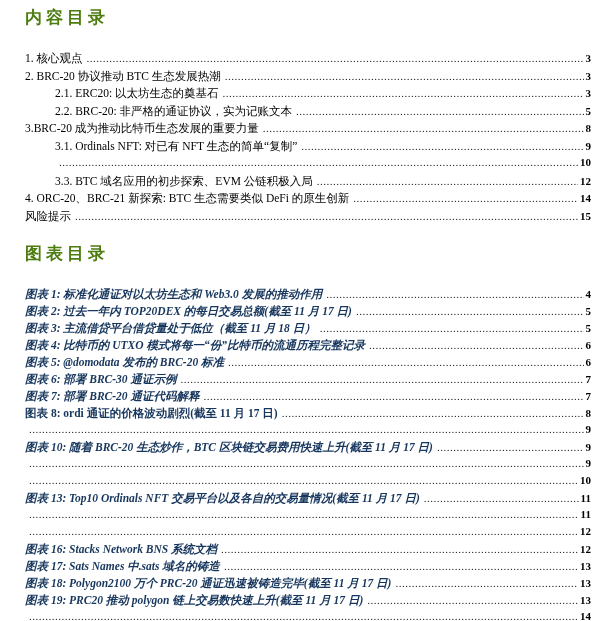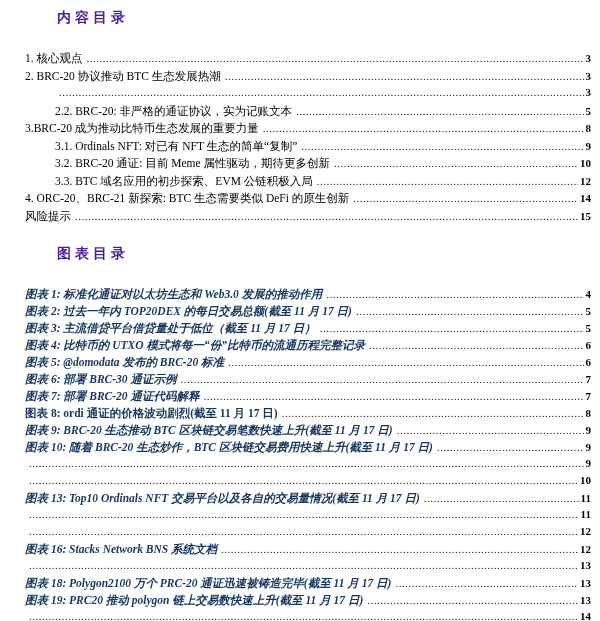--- a/index.html
+++ b/index.html
@@ -9,26 +9,25 @@
     height: 621px;
     font-family: "Liberation Serif", "DejaVu Serif", serif;
     overflow: hidden;
   }
   .page {
     width: 600px;
     height: 621px;
     padding: 7px 9px 0 25px;
   }
   .section-title {
-    font-size: 14px;
+    font-size: 17px;
     font-weight: bold;
-    color: #4c1d95;
+    color: #4d7c0f;
     letter-spacing: 4px;
     line-height: 22px;
-    margin-left: 32px;
   }
   .toc-list { margin-top: 22px; }
   .toc-row {
     display: flex;
     align-items: baseline;
     height: 17.5px;
     font-size: 11.5px;
     overflow: hidden;
   }
   .chart .toc-row { height: 17px; text-align: center; }
@@ -80,40 +79,40 @@
       <span class="toc-label">1. 核心观点</span>
       <span class="leader"></span>
       <span class="toc-page">3</span>
     </div>
     <div class="toc-row">
       <span class="toc-label">2. BRC-20 协议推动 BTC 生态发展热潮</span>
       <span class="leader"></span>
       <span class="toc-page">3</span>
     </div>
     <div class="toc-row indent">
+      <span class="toc-label">2.1. ERC20: 以太坊生态的奠基石</span>
       <span class="leader"></span>
       <span class="toc-page">3</span>
     </div>
     <div class="toc-row indent">
       <span class="toc-label">2.2. BRC-20: 非严格的通证协议，实为记账文本</span>
       <span class="leader"></span>
       <span class="toc-page">5</span>
     </div>
     <div class="toc-row">
       <span class="toc-label">3.BRC-20 成为推动比特币生态发展的重要力量</span>
       <span class="leader"></span>
       <span class="toc-page">8</span>
     </div>
     <div class="toc-row indent">
       <span class="toc-label">3.1. Ordinals NFT: 对已有 NFT 生态的简单“复制”</span>
       <span class="leader"></span>
       <span class="toc-page">9</span>
     </div>
     <div class="toc-row indent">
-      <span class="toc-label">3.2. BRC-20 通证: 目前 Meme 属性驱动，期待更多创新</span>
       <span class="leader"></span>
       <span class="toc-page">10</span>
     </div>
     <div class="toc-row indent">
       <span class="toc-label">3.3. BTC 域名应用的初步探索、EVM 公链积极入局</span>
       <span class="leader"></span>
       <span class="toc-page">12</span>
     </div>
     <div class="toc-row">
       <span class="toc-label">4. ORC-20、BRC-21 新探索: BTC 生态需要类似 DeFi 的原生创新</span>
@@ -135,21 +134,21 @@
         <span class="toc-label">图表 1: 标准化通证对以太坊生态和 Web3.0 发展的推动作用</span>
         <span class="leader"></span>
         <span class="toc-page">4</span>
       </div>
       <div class="toc-row">
         <span class="toc-label">图表 2: 过去一年内 TOP20DEX 的每日交易总额(截至 11 月 17 日)</span>
         <span class="leader"></span>
         <span class="toc-page">5</span>
       </div>
       <div class="toc-row">
-        <span class="toc-label">图表 3: 主流借贷平台借贷量处于低位（截至 11 月 17 日）</span>
+        <span class="toc-label">图表 3: 主流借贷平台借贷量处于低位（截至 11 月 18 日）</span>
         <span class="leader"></span>
         <span class="toc-page">5</span>
       </div>
       <div class="toc-row">
         <span class="toc-label">图表 4: 比特币的 UTXO 模式将每一“份”比特币的流通历程完整记录</span>
         <span class="leader"></span>
         <span class="toc-page">6</span>
       </div>
       <div class="toc-row">
         <span class="toc-label">图表 5: @domodata 发布的 BRC-20 标准</span>
@@ -165,21 +164,20 @@
         <span class="toc-label">图表 7: 部署 BRC-20 通证代码解释</span>
         <span class="leader"></span>
         <span class="toc-page">7</span>
       </div>
       <div class="toc-row upright">
         <span class="toc-label">图表 8: ordi 通证的价格波动剧烈(截至 11 月 17 日)</span>
         <span class="leader"></span>
         <span class="toc-page">8</span>
       </div>
       <div class="toc-row">
-        <span class="toc-label">图表 9: BRC-20 生态推动 BTC 区块链交易笔数快速上升(截至 11 月 17 日)</span>
         <span class="leader"></span>
         <span class="toc-page">9</span>
       </div>
       <div class="toc-row">
         <span class="toc-label">图表 10: 随着 BRC-20 生态炒作，BTC 区块链交易费用快速上升(截至 11 月 17 日)</span>
         <span class="leader"></span>
         <span class="toc-page">9</span>
       </div>
       <div class="toc-row">
         <span class="leader"></span>
@@ -201,20 +199,21 @@
       <div class="toc-row">
         <span class="leader"></span>
         <span class="toc-page">12</span>
       </div>
       <div class="toc-row">
         <span class="toc-label">图表 16: Stacks Network BNS 系统文档</span>
         <span class="leader"></span>
         <span class="toc-page">12</span>
       </div>
       <div class="toc-row">
+        <span class="toc-label">图表 17: Sats Names 中.sats 域名的铸造</span>
         <span class="leader"></span>
         <span class="toc-page">13</span>
       </div>
       <div class="toc-row">
         <span class="toc-label">图表 18: Polygon2100 万个 PRC-20 通证迅速被铸造完毕(截至 11 月 17 日)</span>
         <span class="leader"></span>
         <span class="toc-page">13</span>
       </div>
       <div class="toc-row">
         <span class="toc-label">图表 19: PRC20 推动 polygon 链上交易数快速上升(截至 11 月 17 日)</span>

